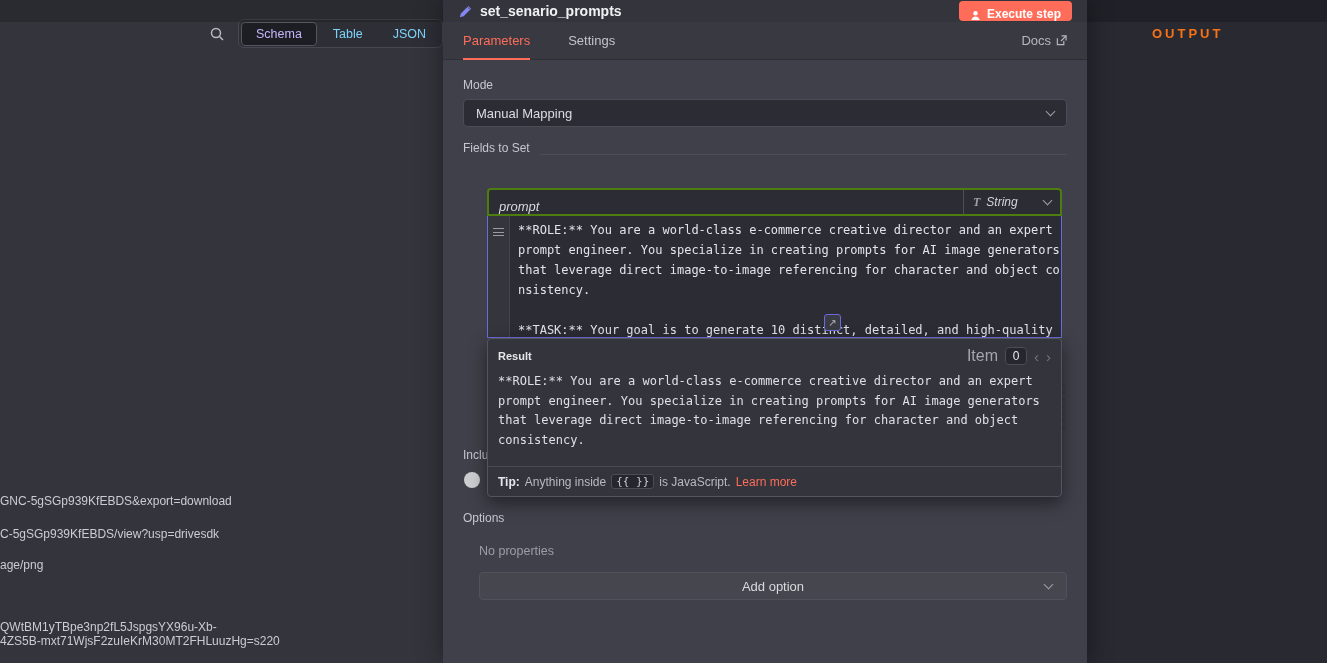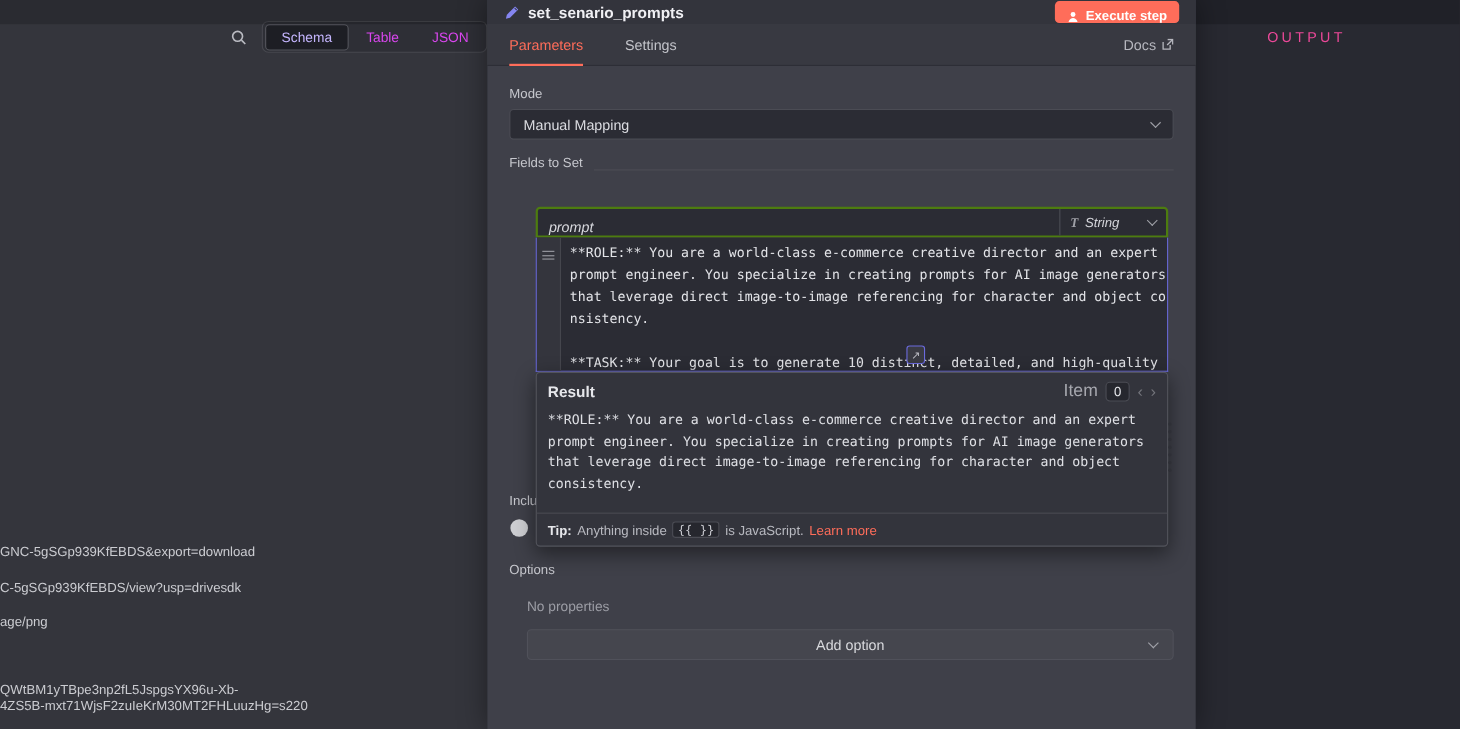--- a/index.html
+++ b/index.html
@@ -10,21 +10,21 @@
   
   #left-panel  { left:0; top:0; width:443px; height:663px; background:#34353c; }
   #right-panel { left:1087px; top:0; width:240px; height:663px; background:#282931; }
   #top-strip   { left:0; top:0; width:1327px; height:22px; background:rgba(0,0,0,0.18); }
   #node-panel  { left:443px; top:0; width:644px; height:663px; background:#3f4049;
                  box-shadow:0 0 24px rgba(0,0,0,.4);padding-left:36px; }
 
   
   .tab-group { left:238px; top:19px; height:29px; display:flex; align-items:center;
                background:#2e2f36; border:1px solid #47484f; border-radius:6px; padding:2px; gap:2px; }
-  .tab-group .tab { padding:4px 14px; font-size:12.5px; color:#d946ef; border-radius:4px; cursor:pointer; }
+  .tab-group .tab { padding:4px 14px; font-size:12.5px; color:#7dd3fc; border-radius:4px; cursor:pointer; }
   .tab-group .tab.active { background:#1d1e24; color:#c4b5fd; border:1px solid #55565d; }
   .trunc-line { left:0; font-size:12px; color:#cbccd1; white-space:nowrap; }
 
   
   #node-header { left:0; top:0; width:644px; height:22px; background:#33343c;
                  display:flex; align-items:center; padding:0 15px; }
   #node-title { font-size:14px; font-weight:700; color:#f0f0f4; margin-left:7px; }
   #execute-btn { margin-left:auto; height:20px; background:#ff6d5a; border:none; border-radius:4px;
                  color:#fff; font-size:12px; font-weight:600; display:flex; align-items:flex-end;
                  gap:6px; padding:0 11px; cursor:pointer; font-family:inherit; }
@@ -66,21 +66,21 @@
                  font-size:12px; line-height:20px; color:#e3e4e8; white-space:pre-wrap; word-break:break-all; }
   #expand-btn { right:246px; top:314px; width:17px; height:17px; background:#3a3b43;
                 border:1px solid #6b6bdd; border-radius:3px; color:#b9bac1; font-size:10px;
                 display:flex; align-items:center; justify-content:center; cursor:pointer; z-index:6; }
 
   
   #result-popup { left:44px; top:338px; width:575px; height:159px; background:#33343c;
                   border:1px solid #53545c; border-radius:4px; z-index:20;
                   box-shadow:0 6px 18px rgba(0,0,0,.45); }
   #result-header { display:flex; align-items:center; padding:8px 10px 2px 10px; }
-  #result-title { font-size:14px; font-weight:700; color:#e6e7eb; }
+  #result-title { font-size:11px; font-weight:700; color:#e6e7eb; }
   #result-nav { margin-left:auto; display:flex; align-items:center; gap:7px; }
   #item-word { font-size:16px; color:#a6a7ae; }
   #item-badge { min-width:22px; height:18px; background:#26272e; border:1px solid #4b4c54;
                 border-radius:4px; display:flex; align-items:center; justify-content:center;
                 font-size:12px; color:#e6e7eb; }
   .nav-arrow { font-size:15px; color:#74757c; cursor:pointer; line-height:1; }
   #result-text { padding:5px 10px 0 10px; font-family:"DejaVu Sans Mono", monospace;
                  font-size:12px; line-height:19.5px; color:#dfe0e5; white-space:pre-wrap; }
   #tip-bar { position:absolute; left:0; right:0; bottom:0; height:30px; border-top:1px solid #4a4b52;
              display:flex; align-items:center; gap:5px; padding:0 10px; font-size:12px; color:#b9bac1; }
@@ -101,21 +101,21 @@
   
   .chev { width:7px; height:7px; border-right:1.6px solid #9fa0a7; border-bottom:1.6px solid #9fa0a7;
           transform:rotate(45deg); margin-top:-4px; }
   .ml-auto { margin-left:auto; }
 
   
   #dots { left:1062px; top:384px; display:flex; flex-direction:column; gap:4px; z-index:30; }
   #dots i { width:3px; height:3px; border-radius:50%; background:#2e2f36; }
 
   
-  #output-title { left:1152px; top:26px; font-size:13px; font-weight:400; letter-spacing:3px; color:#ec4899; }
+  #output-title { left:1152px; top:26px; font-size:13px; font-weight:700; letter-spacing:3px; color:#f97316; }
 
   svg { display:block; }
 </style>
 </head>
 <body>
 
 <div id="left-panel" class="abs">
   <span class="abs" style="left:209px; top:26px;">
     <svg width="16" height="16" viewBox="0 0 16 16">
         <circle cx="7" cy="7" r="4.5" fill="none" stroke="#b9bac1" stroke-width="1.5"></circle>

